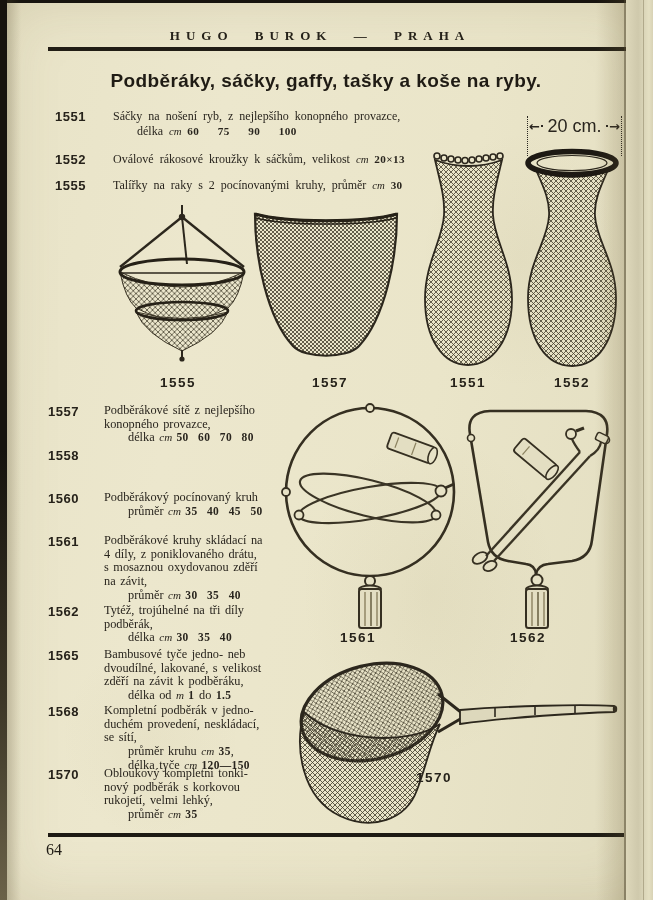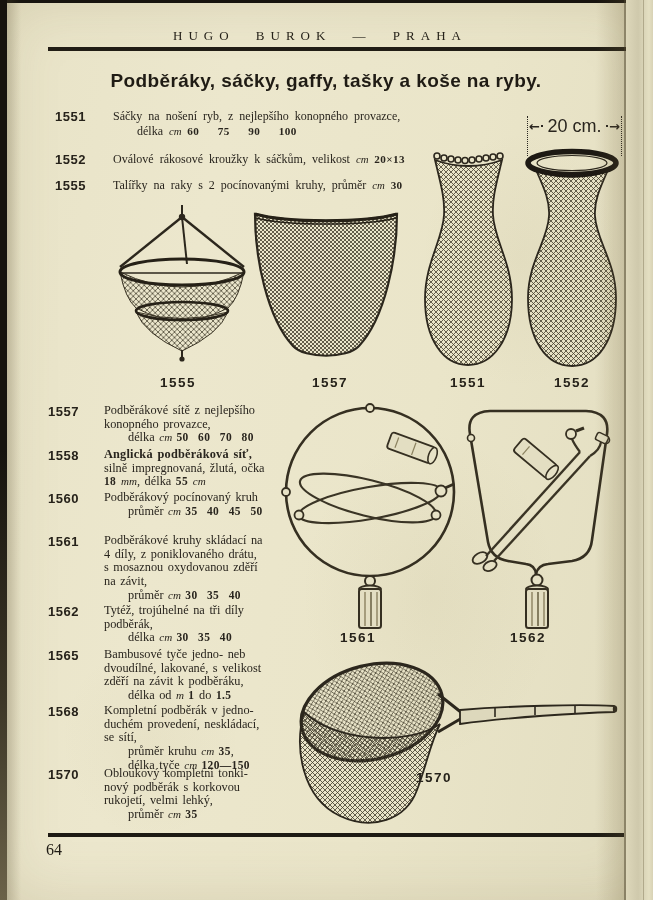--- a/index.html
+++ b/index.html
@@ -19,21 +19,21 @@
   .fold-strip{position:absolute;top:0;bottom:0;left:626px;right:0;
     background:linear-gradient(90deg,#ddd7ba,#cfc9ac 45%,#e4dfc2 85%,#d8d2b5);}
   .fold-strip-line{position:absolute;top:0;bottom:0;left:643px;width:1px;background:rgba(100,90,58,.35);}
   .stain{position:absolute;border-radius:50%;pointer-events:none;}
   .stain.s1{left:300px;top:430px;width:260px;height:330px;background:radial-gradient(ellipse at center,rgba(140,128,80,.07),rgba(140,128,80,0) 70%);}
   .stain.s2{left:420px;top:130px;width:200px;height:260px;background:radial-gradient(ellipse at center,rgba(135,122,75,.06),rgba(135,122,75,0) 70%);}
   .stain.s3{left:60px;top:640px;width:180px;height:200px;background:radial-gradient(ellipse at center,rgba(150,138,88,.05),rgba(150,138,88,0) 70%);}
 
   
   .brand{position:absolute;top:28px;left:20px;width:600px;text-align:center;
-    font-family:"Liberation Serif",serif;font-weight:400;font-size:13px;
+    font-family:"Liberation Serif",serif;font-weight:700;font-size:13px;
     letter-spacing:6px;word-spacing:12px;color:#26221a;}
   .rule-top{position:absolute;top:47px;left:48px;width:584px;height:4px;background:#211d15;}
   .title{position:absolute;top:70px;left:36px;width:580px;text-align:center;
     font-family:"Liberation Sans",sans-serif;font-weight:700;font-size:19px;
     letter-spacing:.4px;color:#1f1b14;}
 
   
   .item{position:absolute;display:flex;}
   .item .num{flex:0 0 58px;font-family:"Liberation Sans",sans-serif;font-weight:700;
     font-size:13px;letter-spacing:.5px;color:#26221a;}
@@ -179,25 +179,20 @@
   <div class="item item-l" style="left:48px;top:404px;">
     <div class="num">1557</div>
     <div class="txt">
         <div class="ln ln-t"><span class="sg-r">Podběrákové sítě z nejlepšího</span></div>
         <div class="ln ln-t"><span class="sg-r">konopného provazce,</span></div>
         <div class="ln ln-d"><span class="sg-r">délka </span><span class="sg-i">cm </span><span class="sg-b">50  60  70  80</span></div>
       </div>
   </div>
   <div class="item item-l" style="left:48px;top:448px;">
     <div class="num">1558</div>
-    <div class="txt">
-        <div class="ln ln-t"><span class="sg-bb">Anglická podběráková síť,</span></div>
-        <div class="ln ln-t"><span class="sg-r">silně impregnovaná, žlutá, očka</span></div>
-        <div class="ln ln-t"><span class="sg-b">18 </span><span class="sg-i">mm</span><span class="sg-r">, délka </span><span class="sg-b">55 </span><span class="sg-i">cm</span></div>
-      </div>
   </div>
   <div class="item item-l" style="left:48px;top:491px;">
     <div class="num">1560</div>
     <div class="txt">
         <div class="ln ln-t"><span class="sg-r">Podběrákový pocínovaný kruh</span></div>
         <div class="ln ln-d"><span class="sg-r">průměr </span><span class="sg-i">cm </span><span class="sg-b">35  40  45  50</span></div>
       </div>
   </div>
   <div class="item item-l" style="left:48px;top:534px;">
     <div class="num">1561</div>

